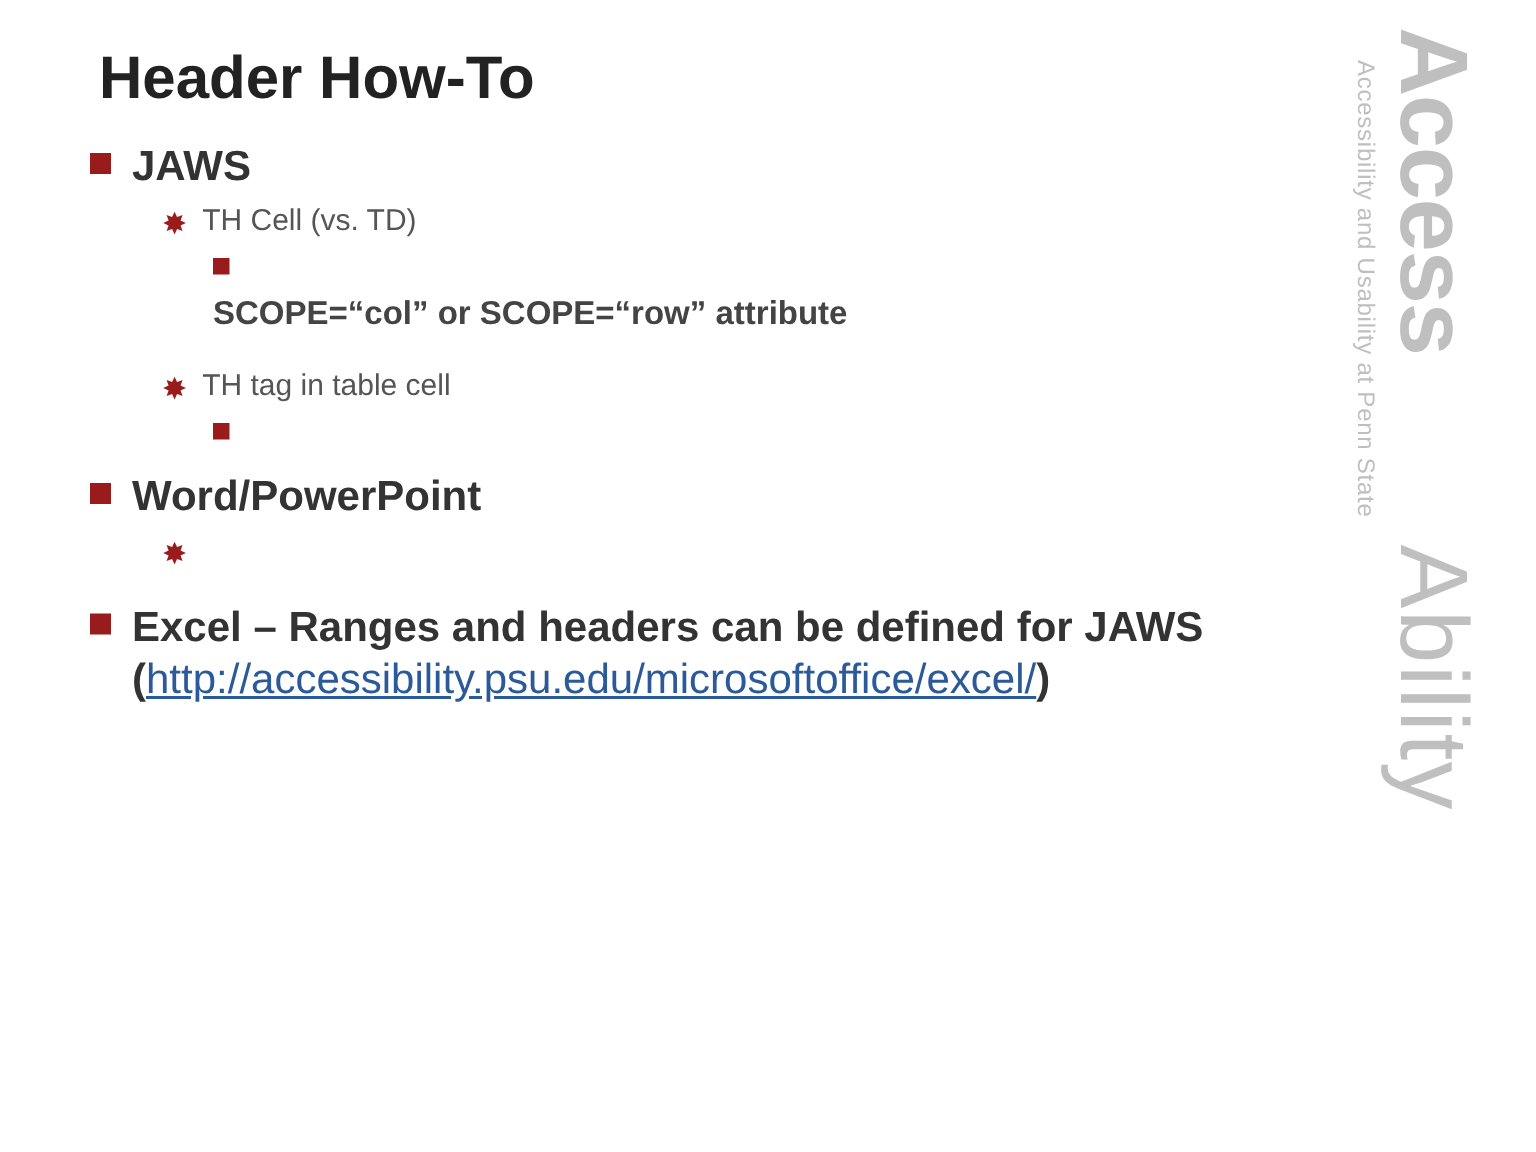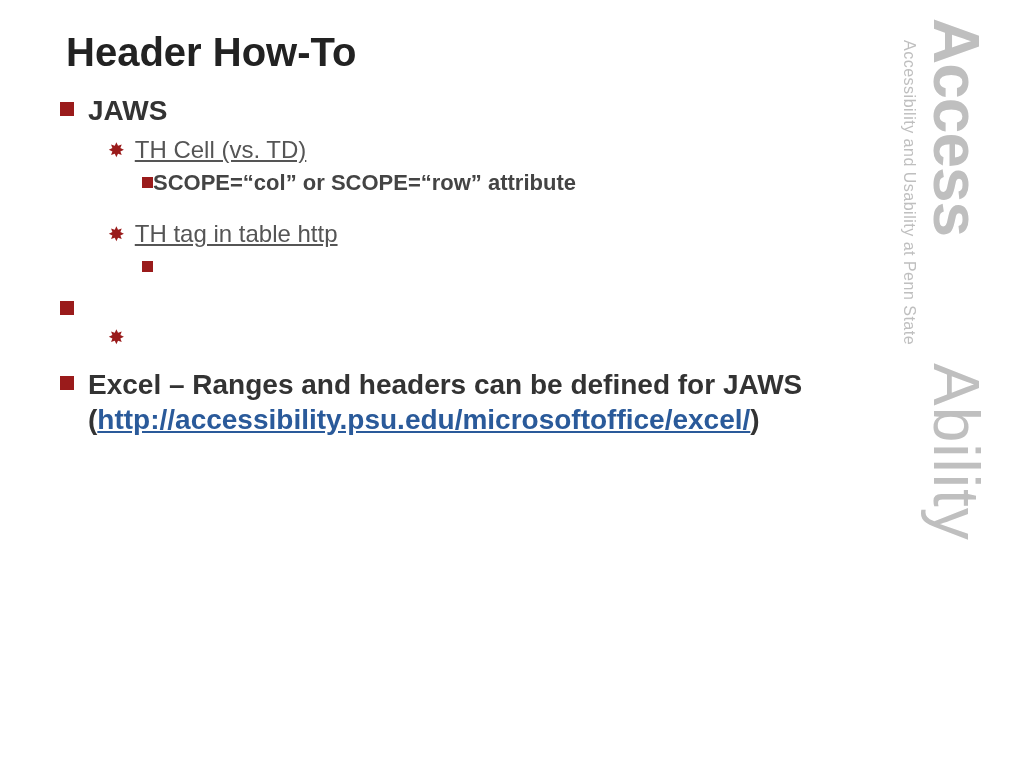--- a/index.html
+++ b/index.html
@@ -53,47 +53,48 @@
   }
   .star-bullet {
     color: #9a1b1b;
     font-size: 20px;
     line-height: 1;
     margin-top: 6px;
     flex: 0 0 auto;
   }
   .lvl2-text {
     font-family: "Century Gothic", "Segoe UI", Arial, sans-serif;
-    font-size: 24px;
+    font-size: 20px;
     color: #555;
     line-height: 1.3;
-    text-decoration: underline;
   }
   ul.lvl3 { list-style: none; margin-left: 34px; margin-top: 4px; }
   ul.lvl3 > li > .row {
     display: flex;
     align-items: flex-start;
+    gap: 12px;
+    flex-direction: column;
   }
   .sq-bullet-sm {
     width: 11px; height: 11px;
     background: #9a1b1b;
     flex: 0 0 11px;
     margin-top: 8px;
   }
   .lvl3-text {
     font-family: "Century Gothic", "Segoe UI", Arial, sans-serif;
     font-size: 22px;
     font-weight: 700;
     color: #444;
     line-height: 1.3;
   }
   .link {
     color: #2a5a9a;
     text-decoration: underline;
-    font-weight: 700;
+    font-weight: 400;
   }
   .paren { color: #333; font-weight: 700; }
   
   .brand {
     position: absolute;
     right: 26px;
     top: 18px;
     width: 120px;
     height: 730px;
     pointer-events: none;
@@ -159,36 +160,37 @@
           </ul>
         </li>
       </ul>
     </li>
 
     <li>
       <ul class="lvl2">
         <li>
           <div class="row">
             <span class="star-bullet">✸</span>
-            <span class="lvl2-text">TH tag in table http</span>
+            <span class="lvl2-text">TH tag in table cell</span>
           </div>
           <ul class="lvl3">
             <li>
               <div class="row">
                 <span class="sq-bullet-sm"></span>
               </div>
             </li>
           </ul>
         </li>
       </ul>
     </li>
 
     <li>
       <div class="row">
         <span class="sq-bullet"></span>
+        <span class="lvl1-text">Word/PowerPoint</span>
       </div>
       <ul class="lvl2">
         <li>
           <div class="row">
             <span class="star-bullet">✸</span>
           </div>
         </li>
       </ul>
     </li>
 

